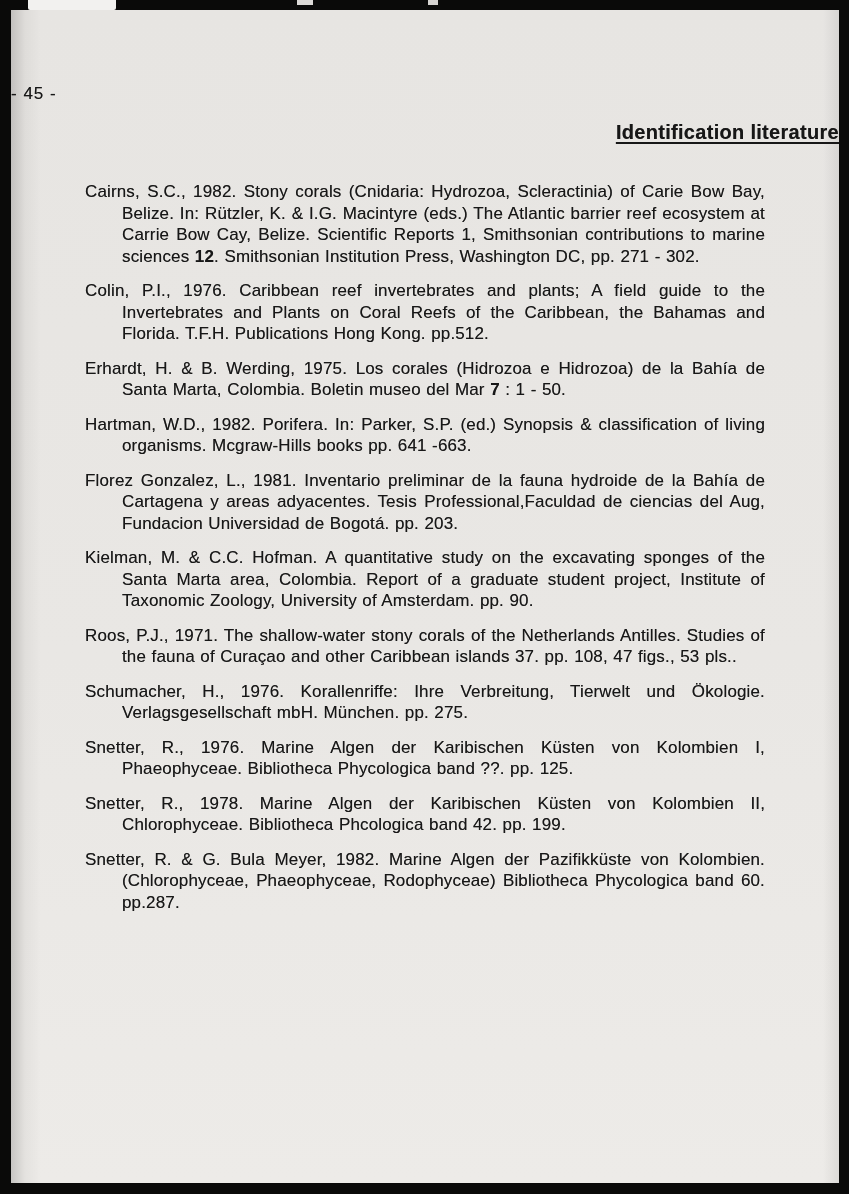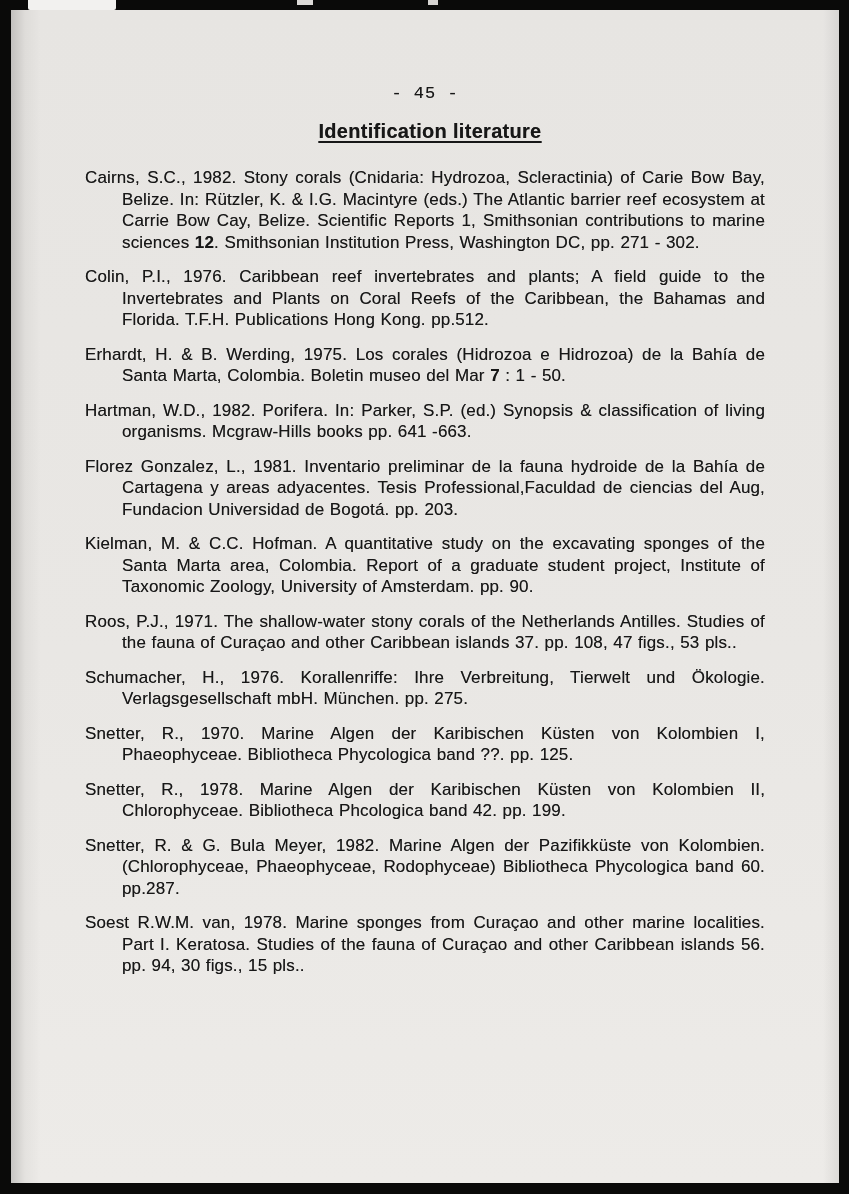--- a/index.html
+++ b/index.html
@@ -35,39 +35,37 @@
   .notch-b {
     position: absolute; top: 0; left: 297px; width: 16px; height: 5px;
     background: #dcdad7;
   }
   .notch-c {
     position: absolute; top: 0; left: 428px; width: 10px; height: 5px;
     background: #d6d4d1;
   }
   .page-number {
     margin-top: 74px;
-    text-align: center;
     font-size: 17px;
     letter-spacing: 1px;
     text-shadow: 0 0 0.5px rgba(0,0,0,0.5);
-    font-family: Liberation Mono, monospace;
   }
   .doc-title {
     margin: 17px 0 0 10px;
-    text-align: center;
+    text-align: right;
     font-size: 20px;
     font-weight: 700;
     letter-spacing: 0.3px;
     text-decoration: underline;
     text-decoration-thickness: 2px;
     text-underline-offset: 3px;
     text-shadow: 0 0 0.5px rgba(0,0,0,0.55);
   }
   .refs {
-    margin: 24px 0 0 74px;
+    margin: 37px 0 0 74px;
     width: 680px;
   }
   .ref {
     margin: 0 0 13px 0;
     text-align: justify;
     font-size: 17px;
     line-height: 21.5px;
     letter-spacing: 0.15px;
     word-spacing: 0.6px;
     padding-left: 37px;
@@ -93,19 +91,18 @@
 
     <div class="refs">
         <p class="ref"><span>Cairns, S.C., 1982. Stony corals (Cnidaria: Hydrozoa, Scleractinia) of Carie Bow Bay, Belize. In: Rützler, K. &amp; I.G. Macintyre (eds.) The Atlantic barrier reef ecosystem at Carrie Bow Cay, Belize. Scientific Reports 1, Smithsonian contributions to marine sciences </span><span class="bold">12</span><span>. Smithsonian Institution Press, Washington DC, pp. 271 - 302.</span></p>
         <p class="ref"><span>Colin, P.I., 1976. Caribbean reef invertebrates and plants; A field guide to the Invertebrates and Plants on Coral Reefs of the Caribbean, the Bahamas and Florida. T.F.H. Publications Hong Kong. pp.512.</span></p>
         <p class="ref"><span>Erhardt, H. &amp; B. Werding, 1975. Los corales (Hidrozoa e Hidrozoa) de la Bahía de Santa Marta, Colombia. Boletin museo del Mar </span><span class="bold">7</span><span> : 1 - 50.</span></p>
         <p class="ref"><span>Hartman, W.D., 1982. Porifera. In: Parker, S.P. (ed.) Synopsis &amp; classification of living organisms. Mcgraw-Hills books pp. 641 -663.</span></p>
         <p class="ref"><span>Florez Gonzalez, L., 1981. Inventario preliminar de la fauna hydroide de la Bahía de Cartagena y areas adyacentes. Tesis Professional,Faculdad de ciencias del Aug, Fundacion Universidad de Bogotá. pp. 203.</span></p>
         <p class="ref"><span>Kielman, M. &amp; C.C. Hofman. A quantitative study on the excavating sponges of the Santa Marta area, Colombia. Report of a graduate student project, Institute of Taxonomic Zoology, University of Amsterdam. pp. 90.</span></p>
         <p class="ref"><span>Roos, P.J., 1971. The shallow-water stony corals of the Netherlands Antilles. Studies of the fauna of Curaçao and other Caribbean islands 37. pp. 108, 47 figs., 53 pls..</span></p>
         <p class="ref"><span>Schumacher, H., 1976. Korallenriffe: Ihre Verbreitung, Tierwelt und Ökologie. Verlagsgesellschaft mbH. München. pp. 275.</span></p>
-        <p class="ref"><span>Snetter, R., 1970. Marine Algen der Karibischen Küsten von Kolombien I, Phaeophyceae. Bibliotheca Phycologica band ??. pp. 125.</span></p>
+        <p class="ref"><span>Snetter, R., 1976. Marine Algen der Karibischen Küsten von Kolombien I, Phaeophyceae. Bibliotheca Phycologica band ??. pp. 125.</span></p>
         <p class="ref"><span>Snetter, R., 1978. Marine Algen der Karibischen Küsten von Kolombien II, Chlorophyceae. Bibliotheca Phcologica band 42. pp. 199.</span></p>
         <p class="ref"><span>Snetter, R. &amp; G. Bula Meyer, 1982. Marine Algen der Pazifikküste von Kolombien. (Chlorophyceae, Phaeophyceae, Rodophyceae) Bibliotheca Phycologica band 60. pp.287.</span></p>
-        <p class="ref"><span>Soest R.W.M. van, 1978. Marine sponges from Curaçao and other marine localities. Part I. Keratosa. Studies of the fauna of Curaçao and other Caribbean islands 56. pp.  94, 30 figs., 15 pls..</span></p>
       </div>
   </div>
 </div>
 
 </body></html>

